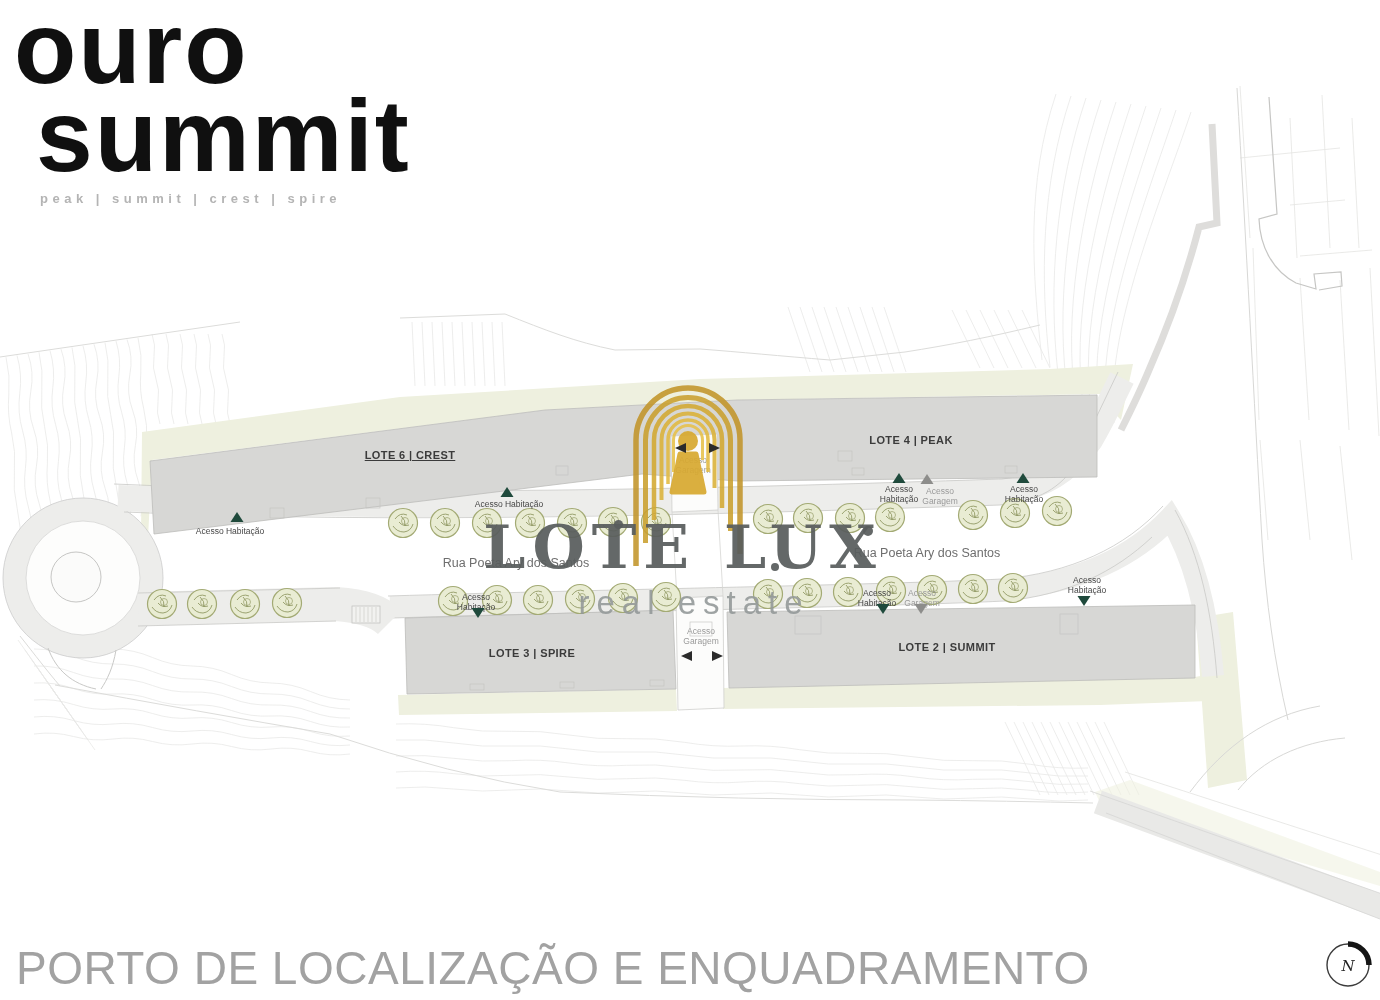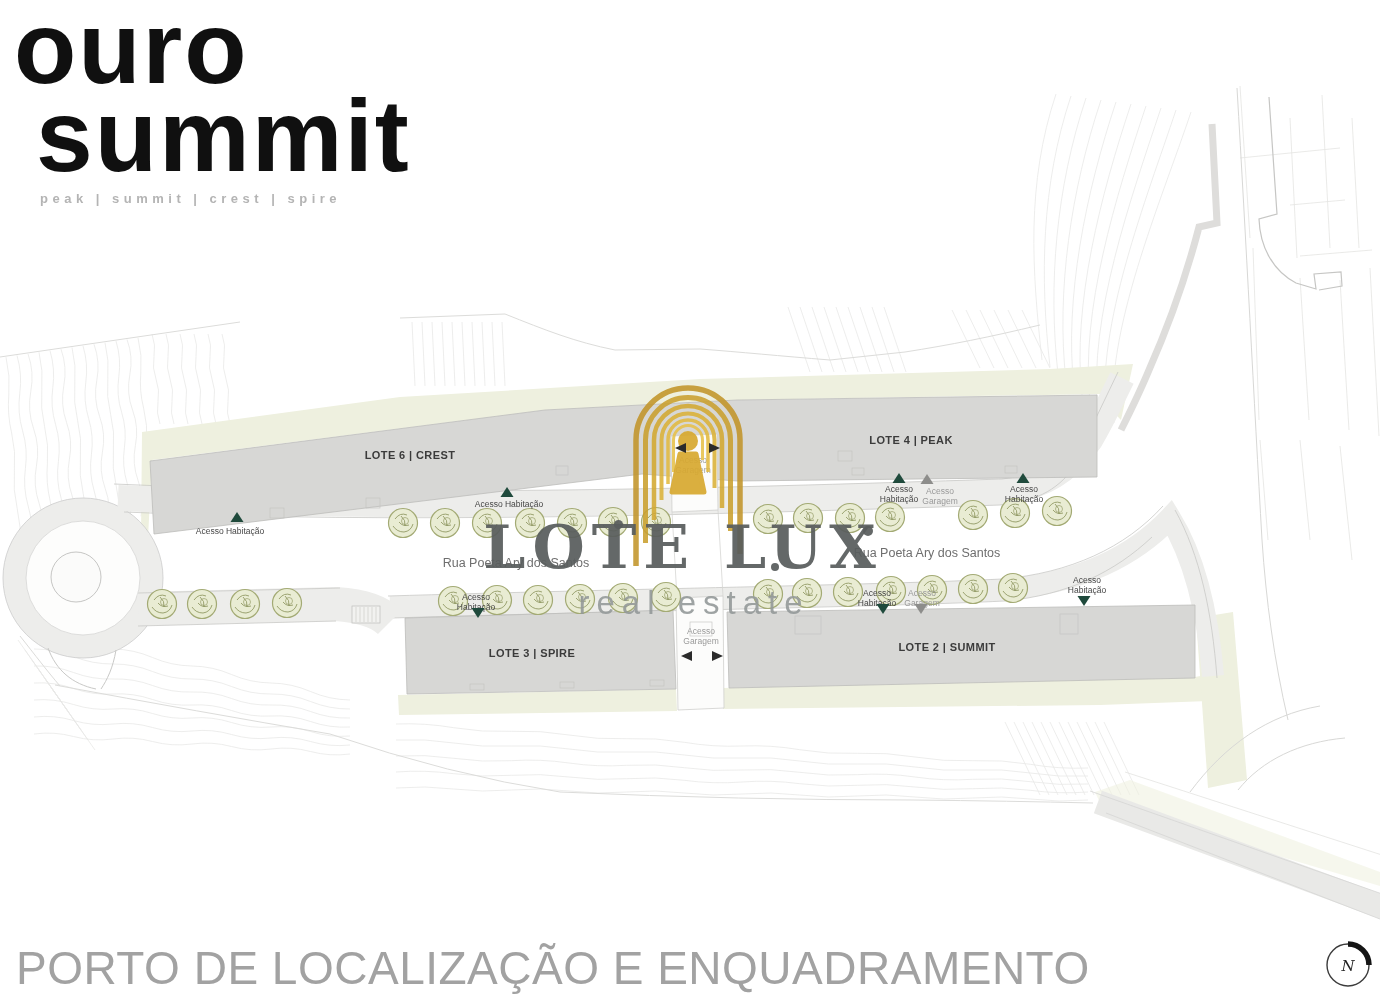--- a/index.html
+++ b/index.html
@@ -280,21 +280,21 @@
     <path d="M60,82 C57,96 54,110 52,120 L84,120 C82,110 79,96 76,82 Z" stroke="#d8a930" stroke-width="5" stroke-linejoin="round"></path>
   </g>
 </svg>
 <div class="wm-word">LOTE LUX</div>
 <div class="wm-sub">real estate</div>
 <div class="wm-dot" style="left:614px;top:520px;width:9px;height:9px;"></div>
 <div class="wm-dot" style="left:863px;top:526px;width:10px;height:10px;"></div>
 <div class="wm-dot" style="left:771px;top:563px;width:8px;height:8px;"></div>
 
 <div id="labels">
-      <div class="lote" style="left: 410px; top: 449px;">LOTE 6 | CREST</div>
+      <div class="lote" style="left: 410px; top: 449px; text-decoration: underline;">LOTE 6 | CREST</div>
       <div class="lote" style="left: 911px; top: 434px;">LOTE 4 | PEAK</div>
       <div class="lote" style="left: 532px; top: 647px;">LOTE 3 | SPIRE</div>
       <div class="lote" style="left: 947px; top: 641px;">LOTE 2 | SUMMIT</div>
       <div class="street" style="left: 516px; top: 556px;">Rua Poeta Ary dos Santos</div>
       <div class="street" style="left: 927px; top: 546px;">Rua Poeta Ary dos Santos</div>
       <div class="acesso" style="left: 230px; top: 527px;">
         <span style="display: block;">Acesso Habitação</span>
       </div>
       <div class="acesso" style="left: 509px; top: 500px;">
         <span style="display: block;">Acesso Habitação</span>

